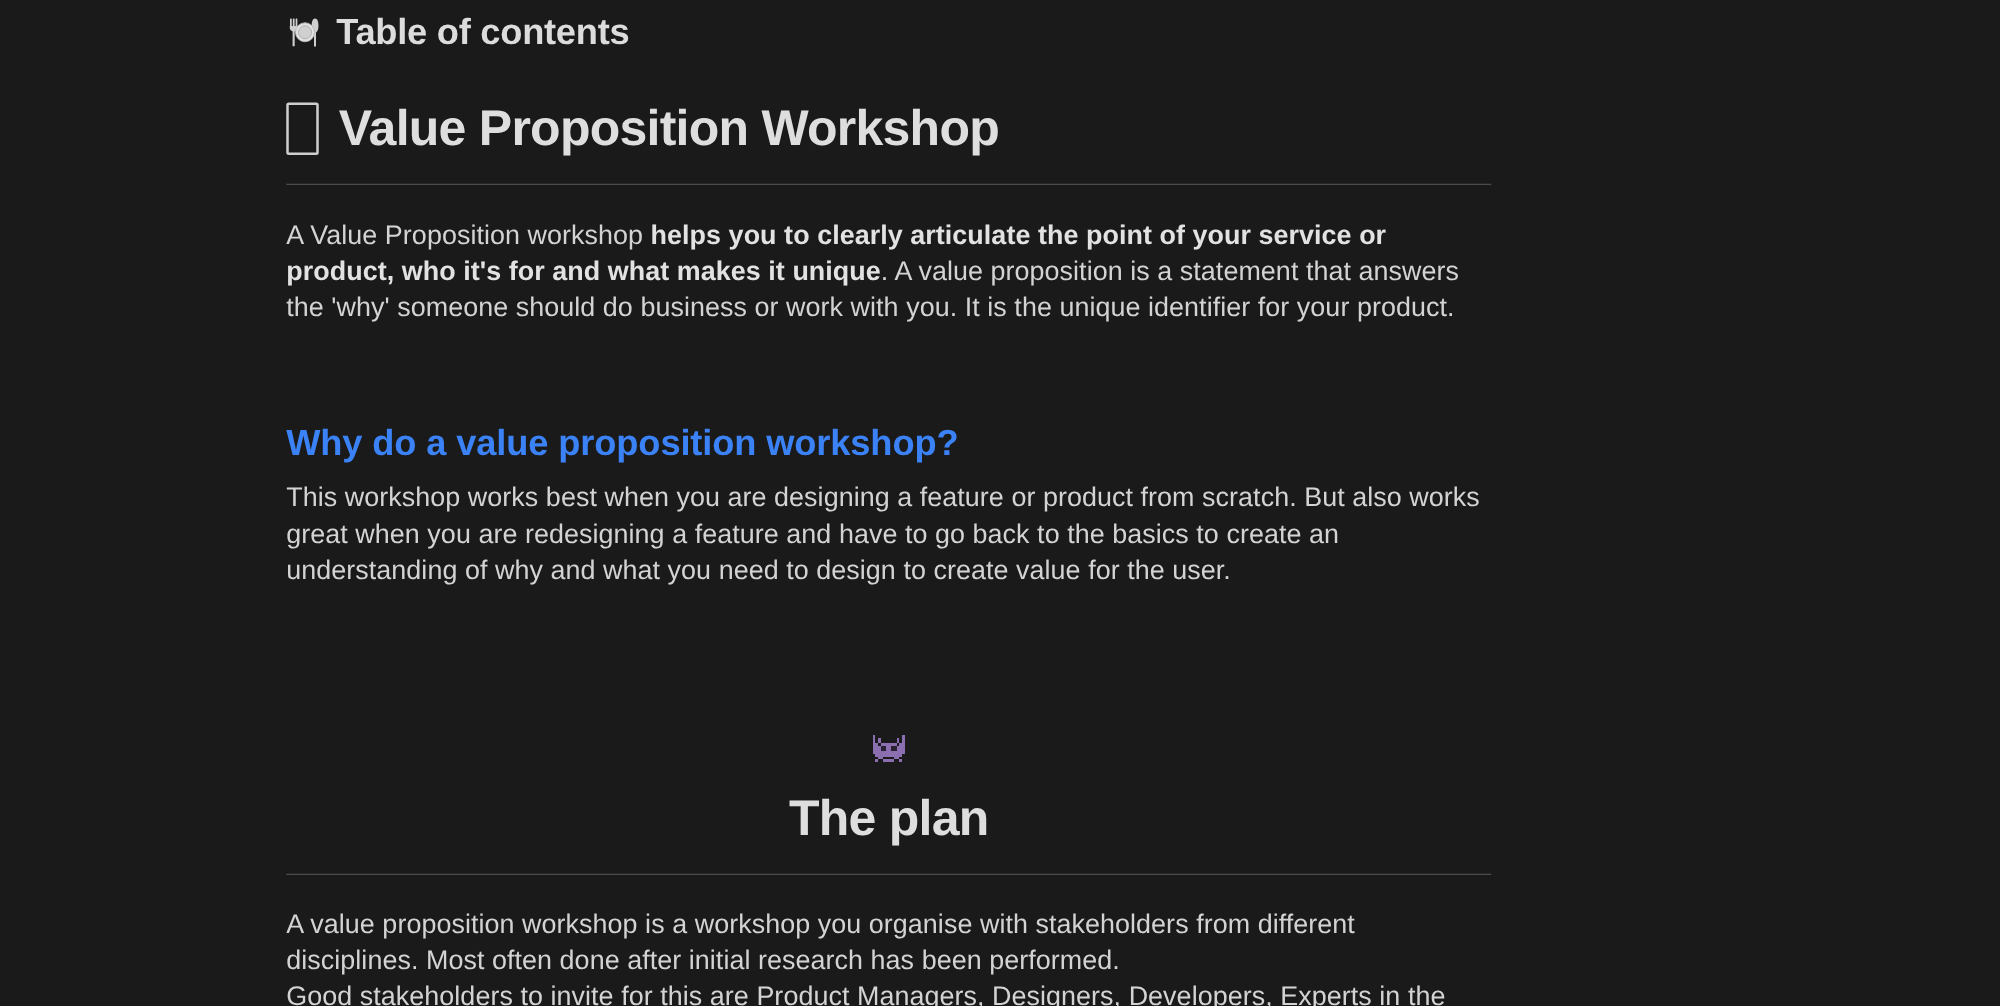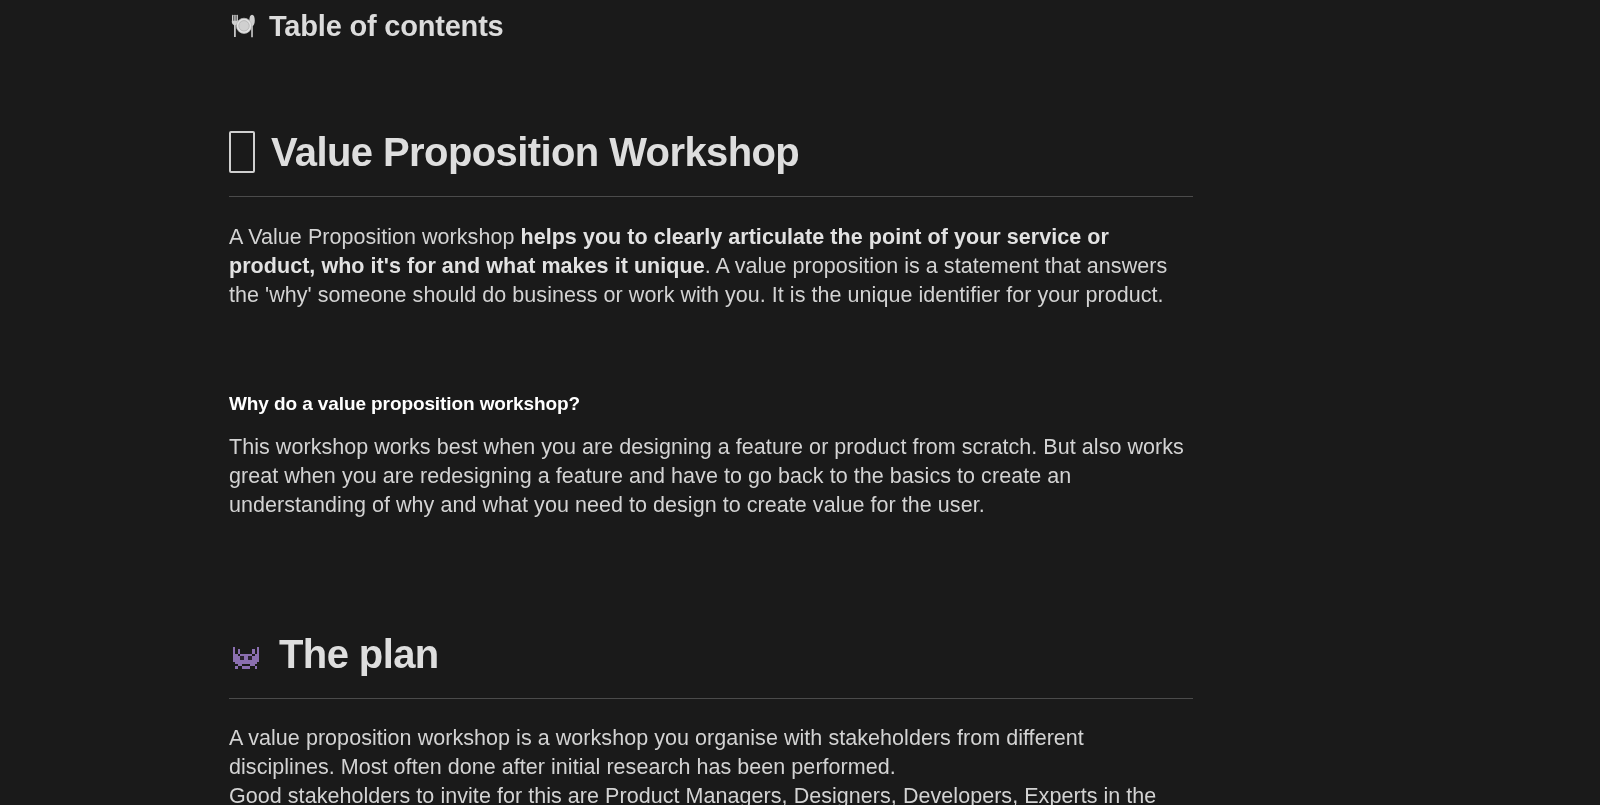--- a/index.html
+++ b/index.html
@@ -71,21 +71,21 @@
   .emoji-invader {
     width: 34px;
     height: 34px;
   }
 
   
   .h1 {
     display: flex;
     align-items: center;
     gap: 16px;
-    margin-top: 81px;
+    margin-top: 32px;
     font-size: 40px;
     font-weight: bold;
     color: #dedede;
     letter-spacing: -0.6px;
     line-height: 52px;
   }
 
   .divider {
     height: 1px;
     background: #4b4b4b;
@@ -100,31 +100,31 @@
     color: #d3d3d3;
     letter-spacing: 0.05px;
   }
 
   .para b { font-weight: bold; color: #e2e2e2; }
 
   .para-1 { margin-top: 26px; }
 
   
   .h2 {
-    font-size: 19px;
+    font-size: 29px;
     font-weight: bold;
-    color: #ffffff;
+    color: #3b82f6;
     line-height: 32px;
     letter-spacing: -0.1px;
   }
 
   .h2-block { margin-top: 78px; }
   .para-2 { margin-top: 13px; }
 
-  .h1-plan { margin-top: 108px; }
+  .h1-plan { margin-top: 108px; flex-direction: column; }
   .para-3 { margin-top: 25px; }
 
   .para-3 .line { display: block; }
 
   .clip { overflow: hidden; }
 </style>
 </head>
 <body>
 
 <div class="page">

